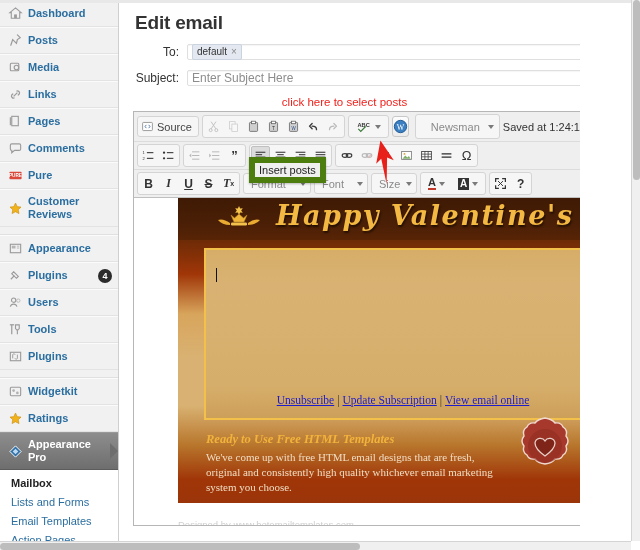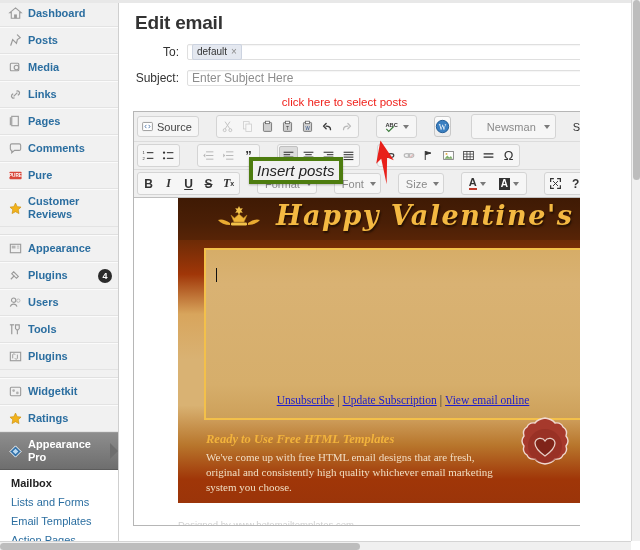--- a/index.html
+++ b/index.html
@@ -92,21 +92,21 @@
     color:#f0221c; font-size:11.5px; text-align:center;
     margin: 0 0 3px 0; padding-right: 70px;
   }
 
   
   #editor {
     border:1px solid #b6b6b6; background:#fff;
     width: 452px;
   }
   .tbrow {
-    display:flex; align-items:center; gap:17px;
+    display:flex; align-items:center; gap:3px;
     background:#efefef; border-bottom:1px solid #dcdcdc;
     padding:2px 3px; min-height:25px;
     position:relative;
   }
   .tbrow.last { border-bottom:1px solid #bfbfbf; }
   .tgroup { display:flex; align-items:center; gap:1px;
     border:1px solid #d4d4d4; border-radius:3px; background:#f6f6f6; padding:1px; }
   .tbtn {
     width:19px; height:19px; border-radius:2px;
     display:flex; align-items:center; justify-content:center;
@@ -132,24 +132,23 @@
   .saved {
     margin-left:auto; font-size:11px; color:#333; padding-right:5px; white-space:nowrap;
   }
   .wp-btn {
     width:21px;height:21px;border:1px solid #c8c8c8;border-radius:3px;
     background:linear-gradient(#fdfdfd,#ebebeb);
     display:flex;align-items:center;justify-content:center;cursor:pointer;
   }
   .tooltip {
     position:absolute; left:115px; top:15px; z-index:40;
-    background:#f0f0f0; border:4px solid #4d7c0f;
-    font-size:15px; color:#222; padding:1px 4px; white-space:nowrap;
+    background:#f0f0f0; border:6px solid #4d7c0f;
+    font-size:11px; color:#222; padding:1px 4px; white-space:nowrap;
     box-shadow:0 1px 2px rgba(0,0,0,0.25);
-    font-style:italic;
   }
 
   
   #mailbody {
     width:100%; height:327px; position:relative; overflow:hidden;
     background:#9e3408;
     margin-left:44px;
   }
   .tpl-top {
     height:42px;

